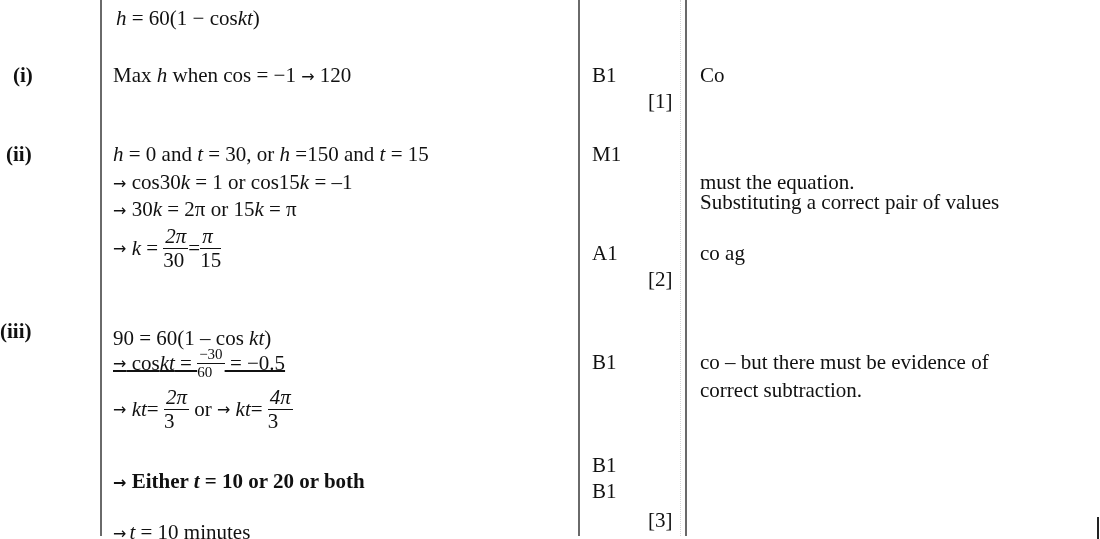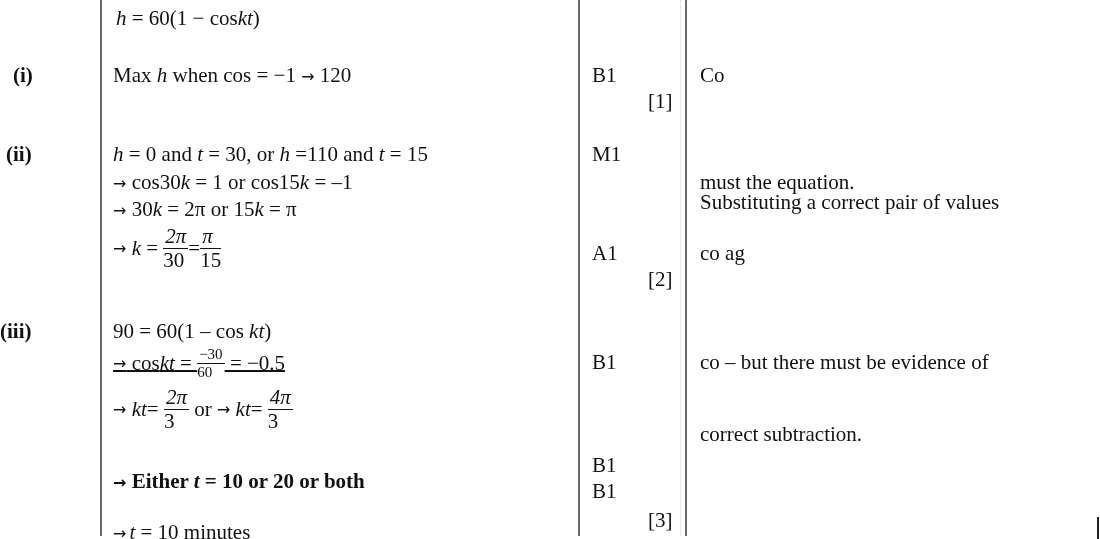--- a/index.html
+++ b/index.html
@@ -35,21 +35,21 @@
 <div class="abs label" style="left:13px;top:65px;">(i)</div>
 <div class="abs" style="left:113px;top:65px;text-align:right;">
   <span>Max </span><i>h</i><span> when cos = −1 </span><span class="arrow">→</span><span>  120</span>
 </div>
 <div class="abs" style="left:592px;top:65px;">B1</div>
 <div class="abs" style="left:648px;top:91px;">[1]</div>
 <div class="abs" style="left:700px;top:65px;">Co</div>
 
 <div class="abs label" style="left:6px;top:144px;">(ii)</div>
 <div class="abs" style="left:113px;top:144px;">
-  <i>h</i><span> = 0 and </span><i>t</i><span> = 30, or </span><i>h</i><span> =110 and  </span><i>t</i><span> = 15</span>
+  <i>h</i><span> = 0 and </span><i>t</i><span> = 30, or </span><i>h</i><span> =150 and  </span><i>t</i><span> = 15</span>
 </div>
 <div class="abs" style="left:113px;top:172px;">
   <span class="arrow">→</span><span> cos30</span><i>k</i><span> = 1   or cos15</span><i>k</i><span> = –1</span>
 </div>
 <div class="abs" style="left:113px;top:199px;">
   <span class="arrow">→</span><span>  30</span><i>k</i><span>  = 2π     or 15</span><i>k</i><span> = π</span>
 </div>
 <div class="abs" style="left:113px;top:226px;line-height:1;">
   <span class="arrow" style="vertical-align:middle;">→</span>
   <i style="vertical-align:middle;">k</i>
@@ -63,21 +63,21 @@
   </span>
 </div>
 <div class="abs" style="left:592px;top:144px;">M1</div>
 <div class="abs" style="left:592px;top:243px;">A1</div>
 <div class="abs" style="left:648px;top:269px;">[2]</div>
 <div class="abs" style="left:700px;top:144px;margin-top:48px;">Substituting a correct pair of values</div>
 <div class="abs" style="left:700px;top:172px;">must the equation.</div>
 <div class="abs" style="left:700px;top:243px;">co ag</div>
 
 <div class="abs label" style="left:0px;top:321px;">(iii)</div>
-<div class="abs" style="left:113px;top:321px;">
+<div class="abs" style="left:113px;top:328px;">
   <span>90 = 60(1 – cos </span><i>kt</i><span>)</span>
 </div>
 <div class="abs" style="left:113px;top:347px;text-decoration:underline;">
   <span class="arrow" style="vertical-align:middle;">→</span><span style="vertical-align:middle;">  cos</span><i style="vertical-align:middle;">kt</i><span style="vertical-align:middle;"> = </span><span class="frac small">
     <span class="num">−30</span>
     <span class="den">60</span>
   </span><span style="vertical-align:middle;"> = −0.5</span>
 </div>
 <div class="abs" style="left:113px;top:387px;">
   <span class="arrow" style="vertical-align:middle;">→</span>
@@ -98,15 +98,15 @@
   <span class="arrow">→</span><span> Either  </span><i>t</i><span> = 10 or 20 or both</span>
 </div>
 <div class="abs" style="left:113px;top:498px;margin-top:24px;">
   <span class="arrow">→</span><i style="margin-left:3px;">t</i><span> = 10 minutes</span>
 </div>
 <div class="abs" style="left:592px;top:352px;">B1</div>
 <div class="abs" style="left:592px;top:455px;">B1</div>
 <div class="abs" style="left:592px;top:481px;">B1</div>
 <div class="abs" style="left:648px;top:510px;">[3]</div>
 <div class="abs" style="left:700px;top:352px;">co – but there must be evidence of</div>
-<div class="abs" style="left:700px;top:380px;margin-top:44px;">correct subtraction.</div>
+<div class="abs" style="left:700px;top:380px;">correct subtraction.</div>
 
 <div class="cursor"></div>
 
 </body></html>

